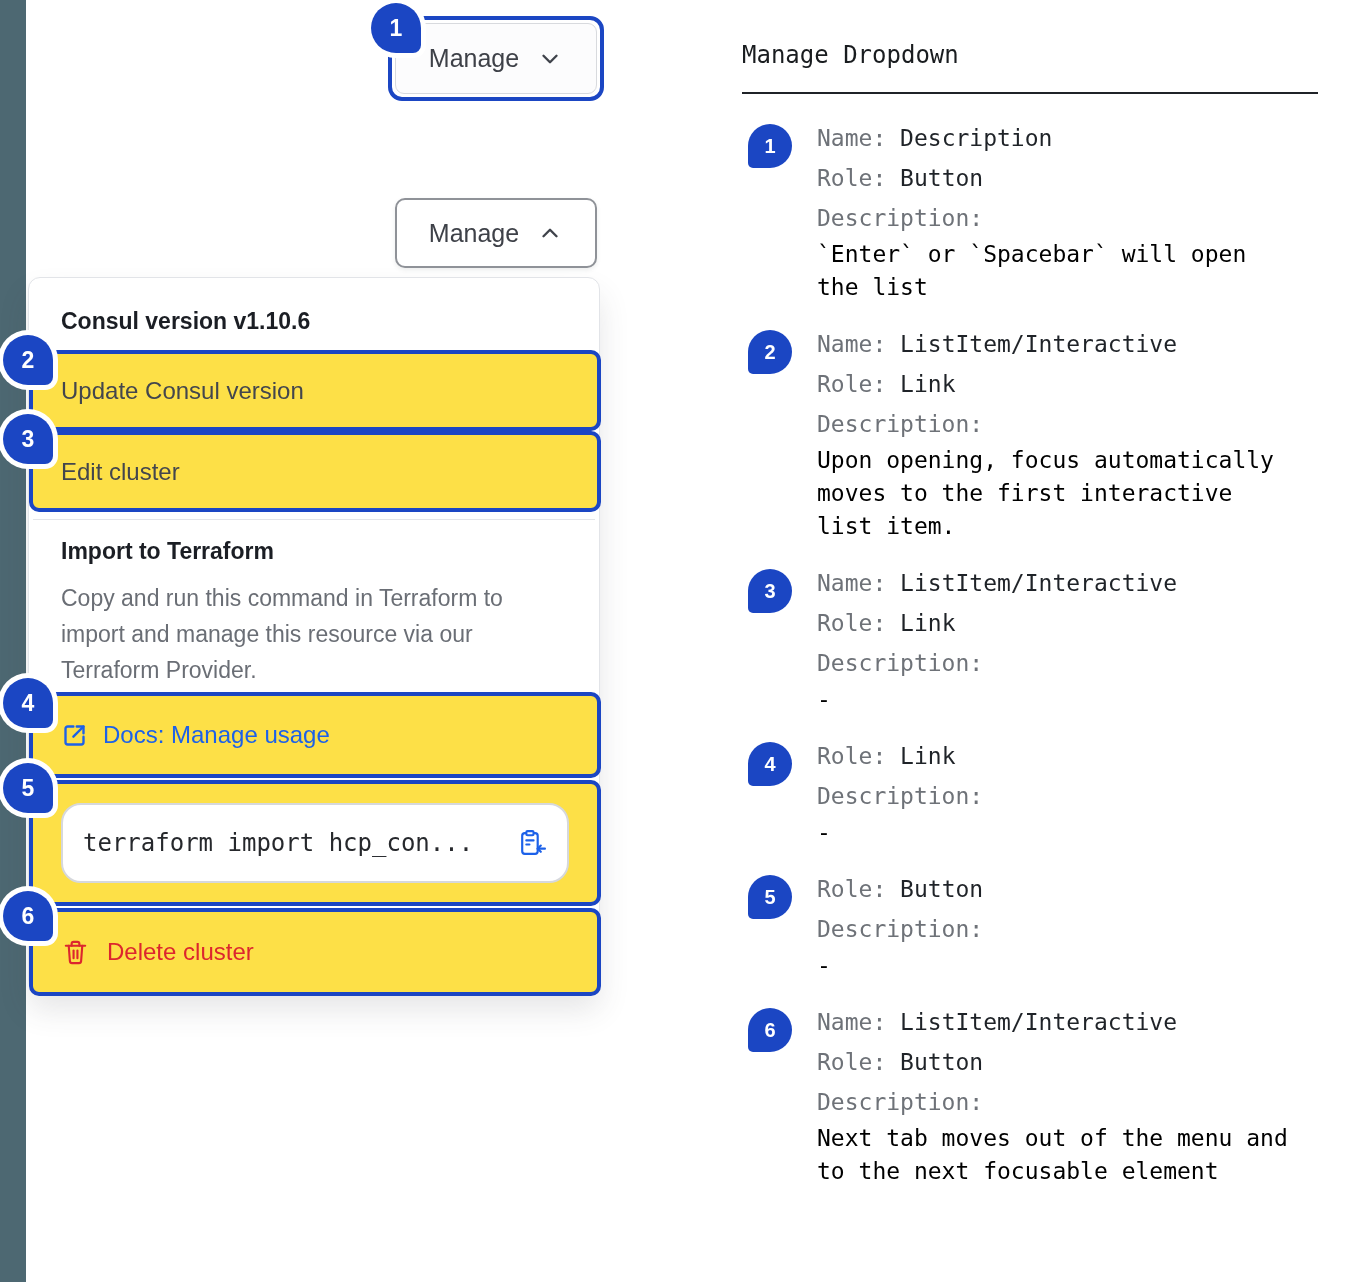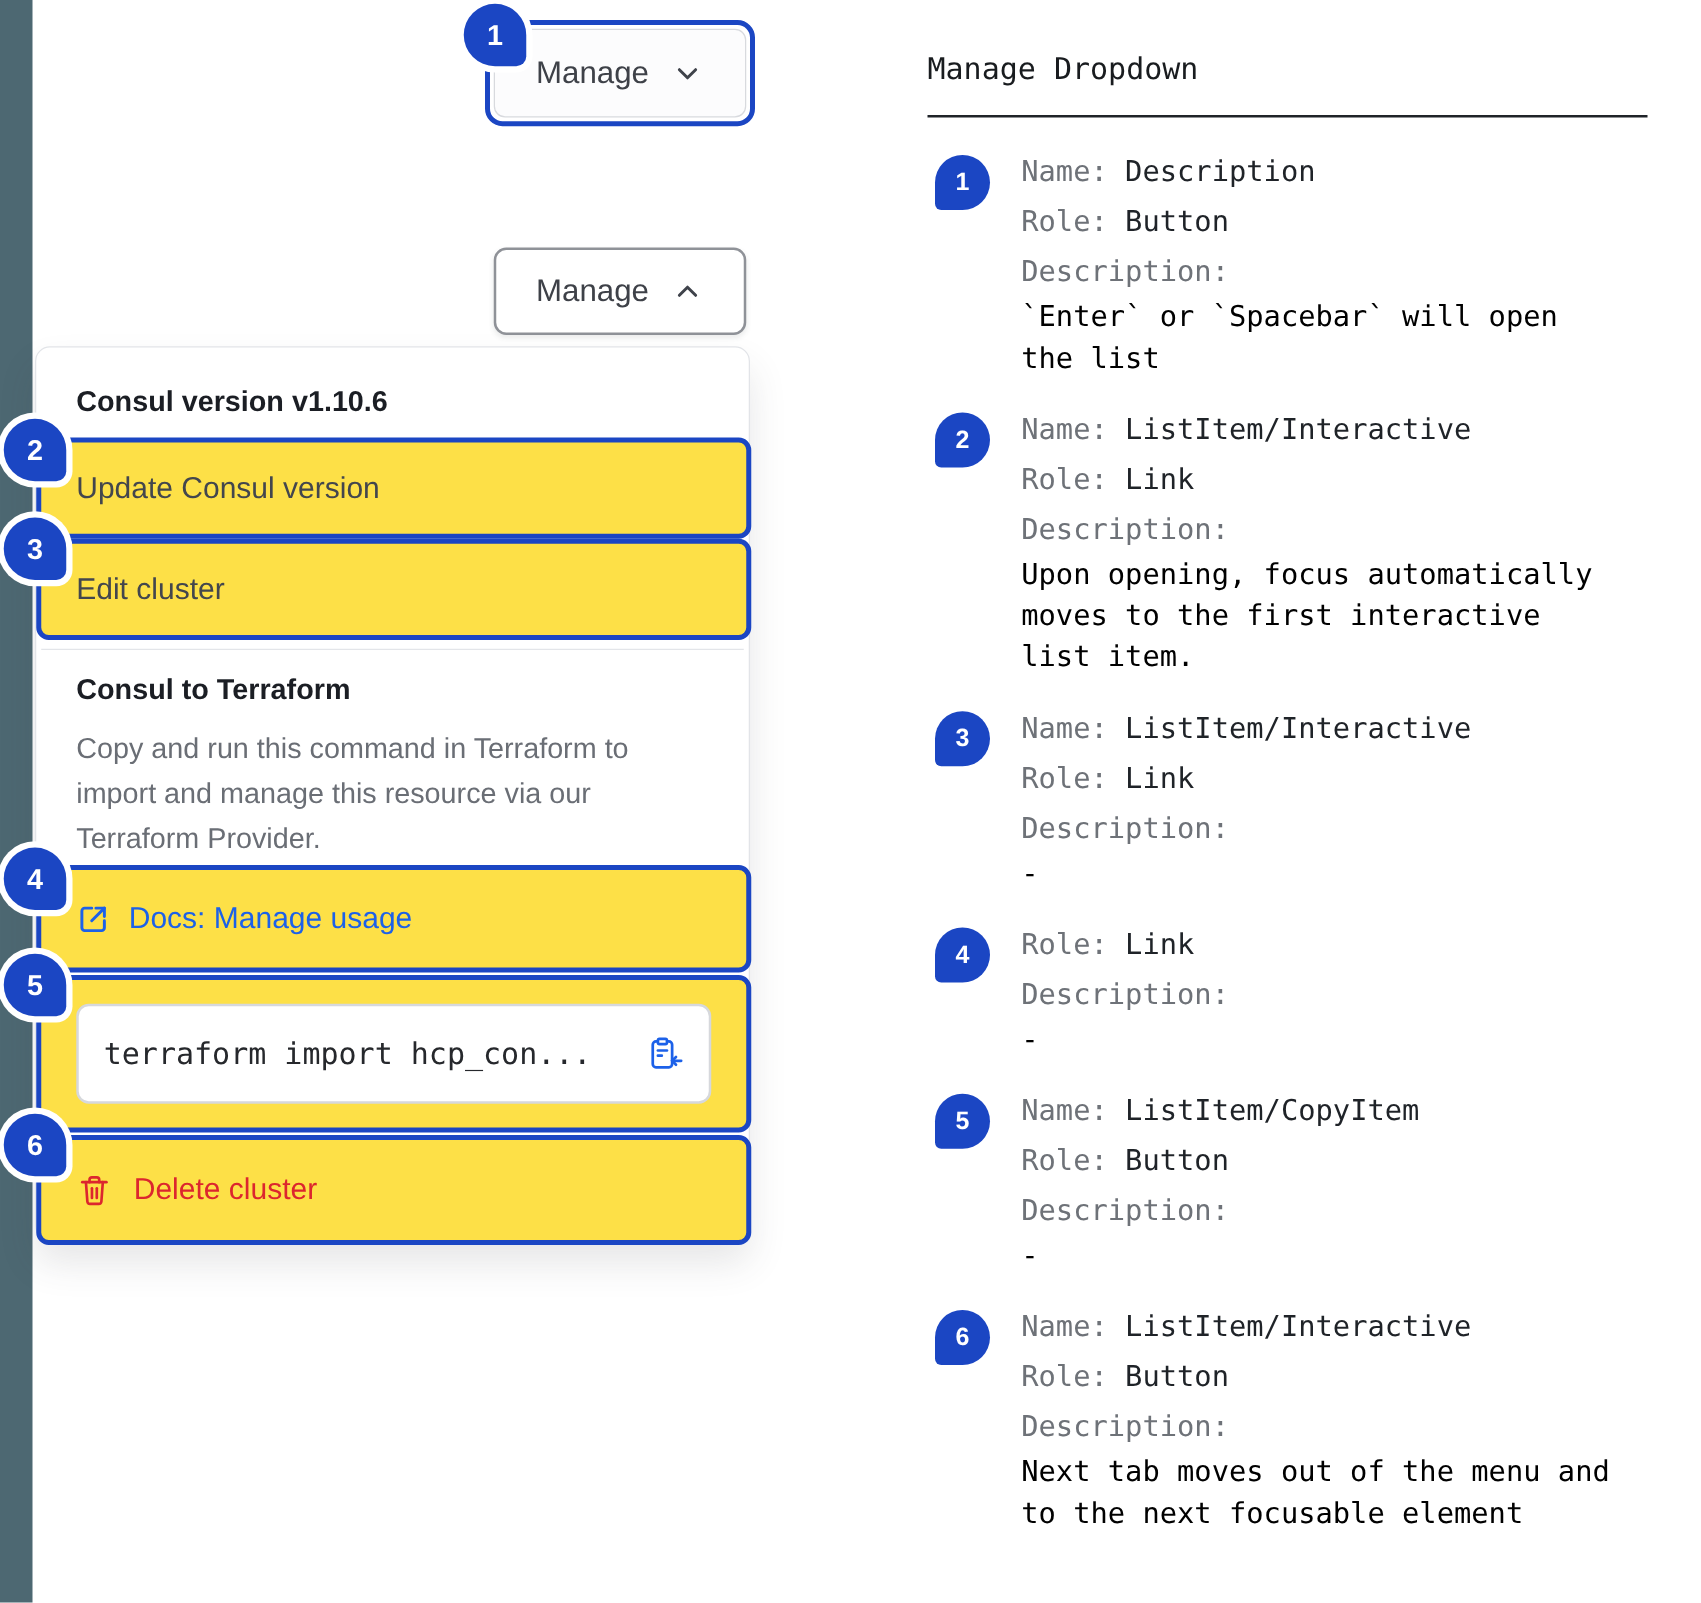--- a/index.html
+++ b/index.html
@@ -46,21 +46,21 @@
   .row-update{top:72px;height:81px;padding-left:28px;font-size:24px;color:#43464D;}
   .row-edit{top:153px;height:81px;padding-left:28px;font-size:24px;color:#43464D;}
   .divider{position:absolute;left:4px;right:4px;top:241px;height:1px;background:#e3e5e9;}
   .tf-heading{position:absolute;left:32px;top:260px;font-size:23px;font-weight:700;color:#1B1E24;}
   .tf-desc{position:absolute;left:32px;top:302px;width:502px;font-size:23px;line-height:36px;color:#6A6E75;}
   .row-docs{top:414px;height:86px;padding-left:28px;gap:15px;}
   .docs-link{font-size:24px;color:#1C61E9;cursor:pointer;}
   .row-code{top:502px;height:126px;padding:19px 28px;}
   .code-box{
     flex:1;height:100%;box-sizing:border-box;
-    border:2px solid #d6d8dc;border-radius:10px;background:#ffffff;
+    border:2px solid #d6d8dc;border-radius:20px;background:#ffffff;
     display:flex;align-items:center;justify-content:space-between;
     padding:0 20px;
   }
   .code-text{font-family:"DejaVu Sans Mono",monospace;font-size:24px;color:#26282C;white-space:nowrap;}
   .row-delete{top:630px;height:88px;padding-left:28px;gap:17px;}
   .delete-label{font-size:24px;font-weight:500;color:#DC262E;}
 
   .pin{
     position:absolute;width:50px;height:50px;background:#1B46C3;
     border-radius:50% 50% 16% 50%;
@@ -125,21 +125,21 @@
   <div class="focus-row row-update">
     <span>Update Consul version</span>
   </div>
 
   <div class="focus-row row-edit">
     <span>Edit cluster</span>
   </div>
 
   <div class="divider"></div>
 
-  <div class="tf-heading">Consul to Terraform</div>
+  <div class="tf-heading">Import to Terraform</div>
   <div class="tf-desc">Copy and run this command in Terraform to import and manage this resource via our Terraform Provider.</div>
 
   <div class="focus-row row-docs">
     <svg width="27" height="27" viewBox="0 0 24 24" fill="none" stroke="#1C61E9" stroke-width="2.1" stroke-linecap="round" stroke-linejoin="round">
       <path d="M11 4 H6 a2 2 0 0 0 -2 2 v12 a2 2 0 0 0 2 2 h12 a2 2 0 0 0 2 -2 v-5"></path>
       <polyline points="14 4 20 4 20 10"></polyline>
       <line x1="20" y1="4" x2="11" y2="13"></line>
     </svg>
     <span class="docs-link">Docs: Manage usage</span>
   </div>
@@ -217,21 +217,20 @@
       <div class="legend-text">
         <div class="kv"><span class="lbl">Role: </span><span class="val">Link</span></div>
         <div class="desc-label">Description:</div>
         <div class="desc">-</div>
       </div>
     </div>
 
     <div class="legend-item">
       <div class="legend-pin">5</div>
       <div class="legend-text">
-        <div class="kv"><span class="lbl">Name: </span><span class="val">ListItem/CopyItem</span></div>
         <div class="kv"><span class="lbl">Role: </span><span class="val">Button</span></div>
         <div class="desc-label">Description:</div>
         <div class="desc">-</div>
       </div>
     </div>
 
     <div class="legend-item">
       <div class="legend-pin">6</div>
       <div class="legend-text">
         <div class="kv"><span class="lbl">Name: </span><span class="val">ListItem/Interactive</span></div>

